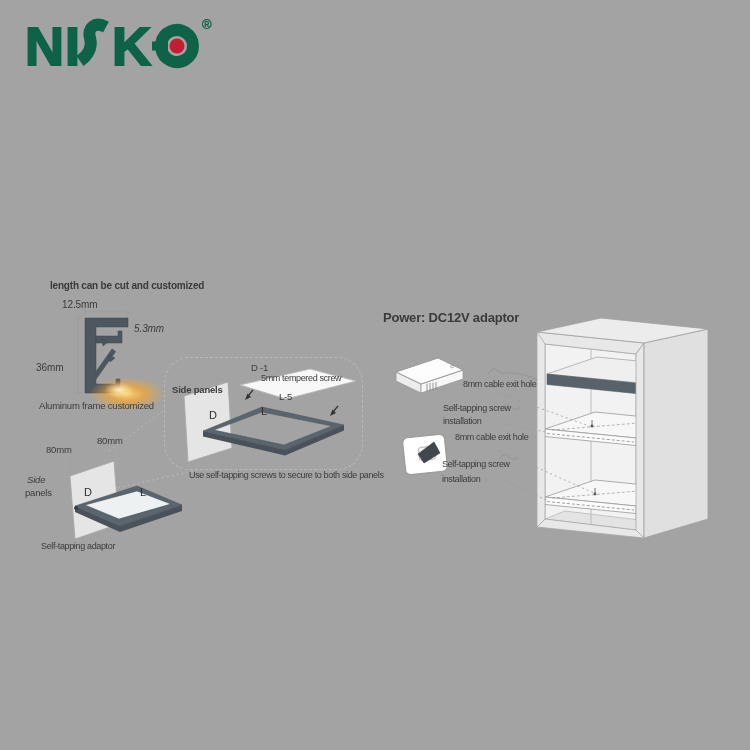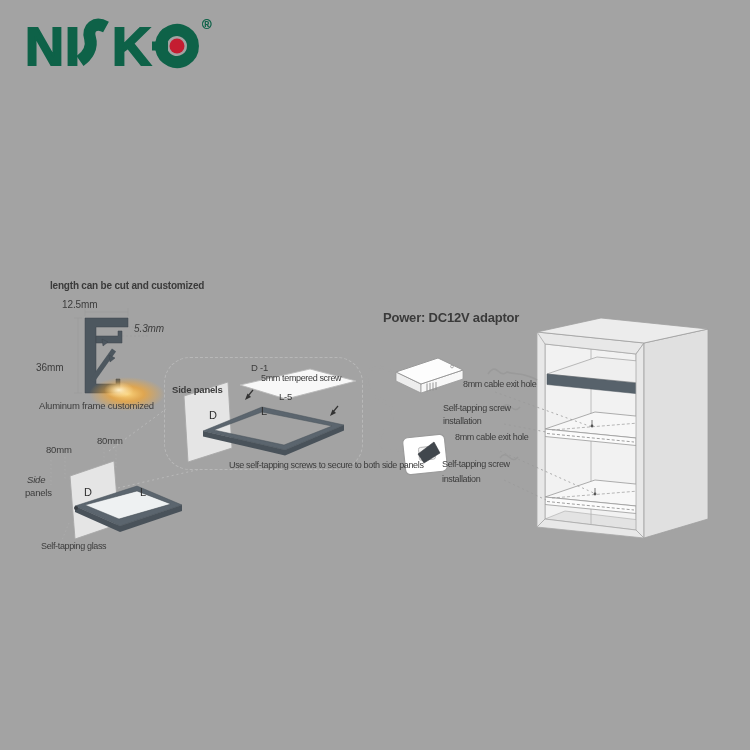--- a/index.html
+++ b/index.html
@@ -91,21 +91,21 @@
       <line x1="173" y1="48" x2="168" y2="54"></line>
         <polygon points="165,58 171,55 167.5,51.5" fill="#333" stroke="none"></polygon>
     </g>
   </svg>
   <div class="lbl" style="left:172px;top:384px;font-weight:bold;">Side panels</div>
   <div class="lbl" style="left:251px;top:362px;">D -1</div>
   <div class="lbl s9" style="left:261px;top:373px;">5mm tempered screw</div>
   <div class="lbl" style="left:268px;top:391px;margin-left:11px;">L-5</div>
   <div class="lbl dl" style="left:209px;top:409px;">D</div>
   <div class="lbl dl" style="left:261px;top:405px;">L</div>
-  <div class="lbl s9" style="left:189px;top:460px;margin-left:40px;">Use self-tapping screws to secure to both side panels</div>
+  <div class="lbl s9" style="left:189px;top:470px;">Use self-tapping screws to secure to both side panels</div>
 
   <svg style="left:25px;top:415px;" width="195" height="145" viewBox="0 0 195 145">
     <g stroke="#ababab" stroke-width=".9" stroke-dasharray="1.5,2.5">
       <line x1="26" y1="45" x2="26" y2="70"></line>
         <line x1="40" y1="42" x2="40" y2="66"></line>
       <line x1="79" y1="33" x2="79" y2="58"></line>
         <line x1="91" y1="31" x2="91" y2="55"></line>
       <line x1="44" y1="108" x2="35" y2="130"></line>
     </g>
     <polygon points="45,61 89,46 94,109 50,124" fill="#e5e5e5" stroke="#a8a8a8" stroke-width=".9"></polygon>
@@ -116,21 +116,21 @@
       <polygon points="95,111 157,90 157,96 95,117" fill="#49525a"></polygon>
     </g>
     <circle cx="51" cy="93" r="2" fill="#3a3f44"></circle>
   </svg>
   <div class="lbl" style="left:46px;top:444px;">80mm</div>
   <div class="lbl" style="left:97px;top:435px;">80mm</div>
   <div class="lbl" style="left:27px;top:474px;font-style:italic;">Side</div>
   <div class="lbl" style="left:25px;top:487px;">panels</div>
   <div class="lbl dl" style="left:84px;top:486px;">D</div>
   <div class="lbl dl" style="left:140px;top:486px;">L</div>
-  <div class="lbl s9" style="left:41px;top:541px;">Self-tapping glass</div>
+  <div class="lbl s9" style="left:41px;top:541px;">Self-tapping adaptor</div>
 
   <svg style="left:0;top:0;" width="750" height="750" viewBox="0 0 750 750">
     <g stroke="#bbbbbb" stroke-width=".9" stroke-dasharray="2,3" fill="none">
       <path d="M109,451 L166,409"></path>
       <path d="M118,488 L201,469"></path>
     </g>
   </svg>
 
   <div class="lbl hd" style="left:383px;top:310px;">Power: DC12V adaptor</div>
   <svg style="left:360px;top:350px;" width="130" height="130" viewBox="0 0 130 130">

